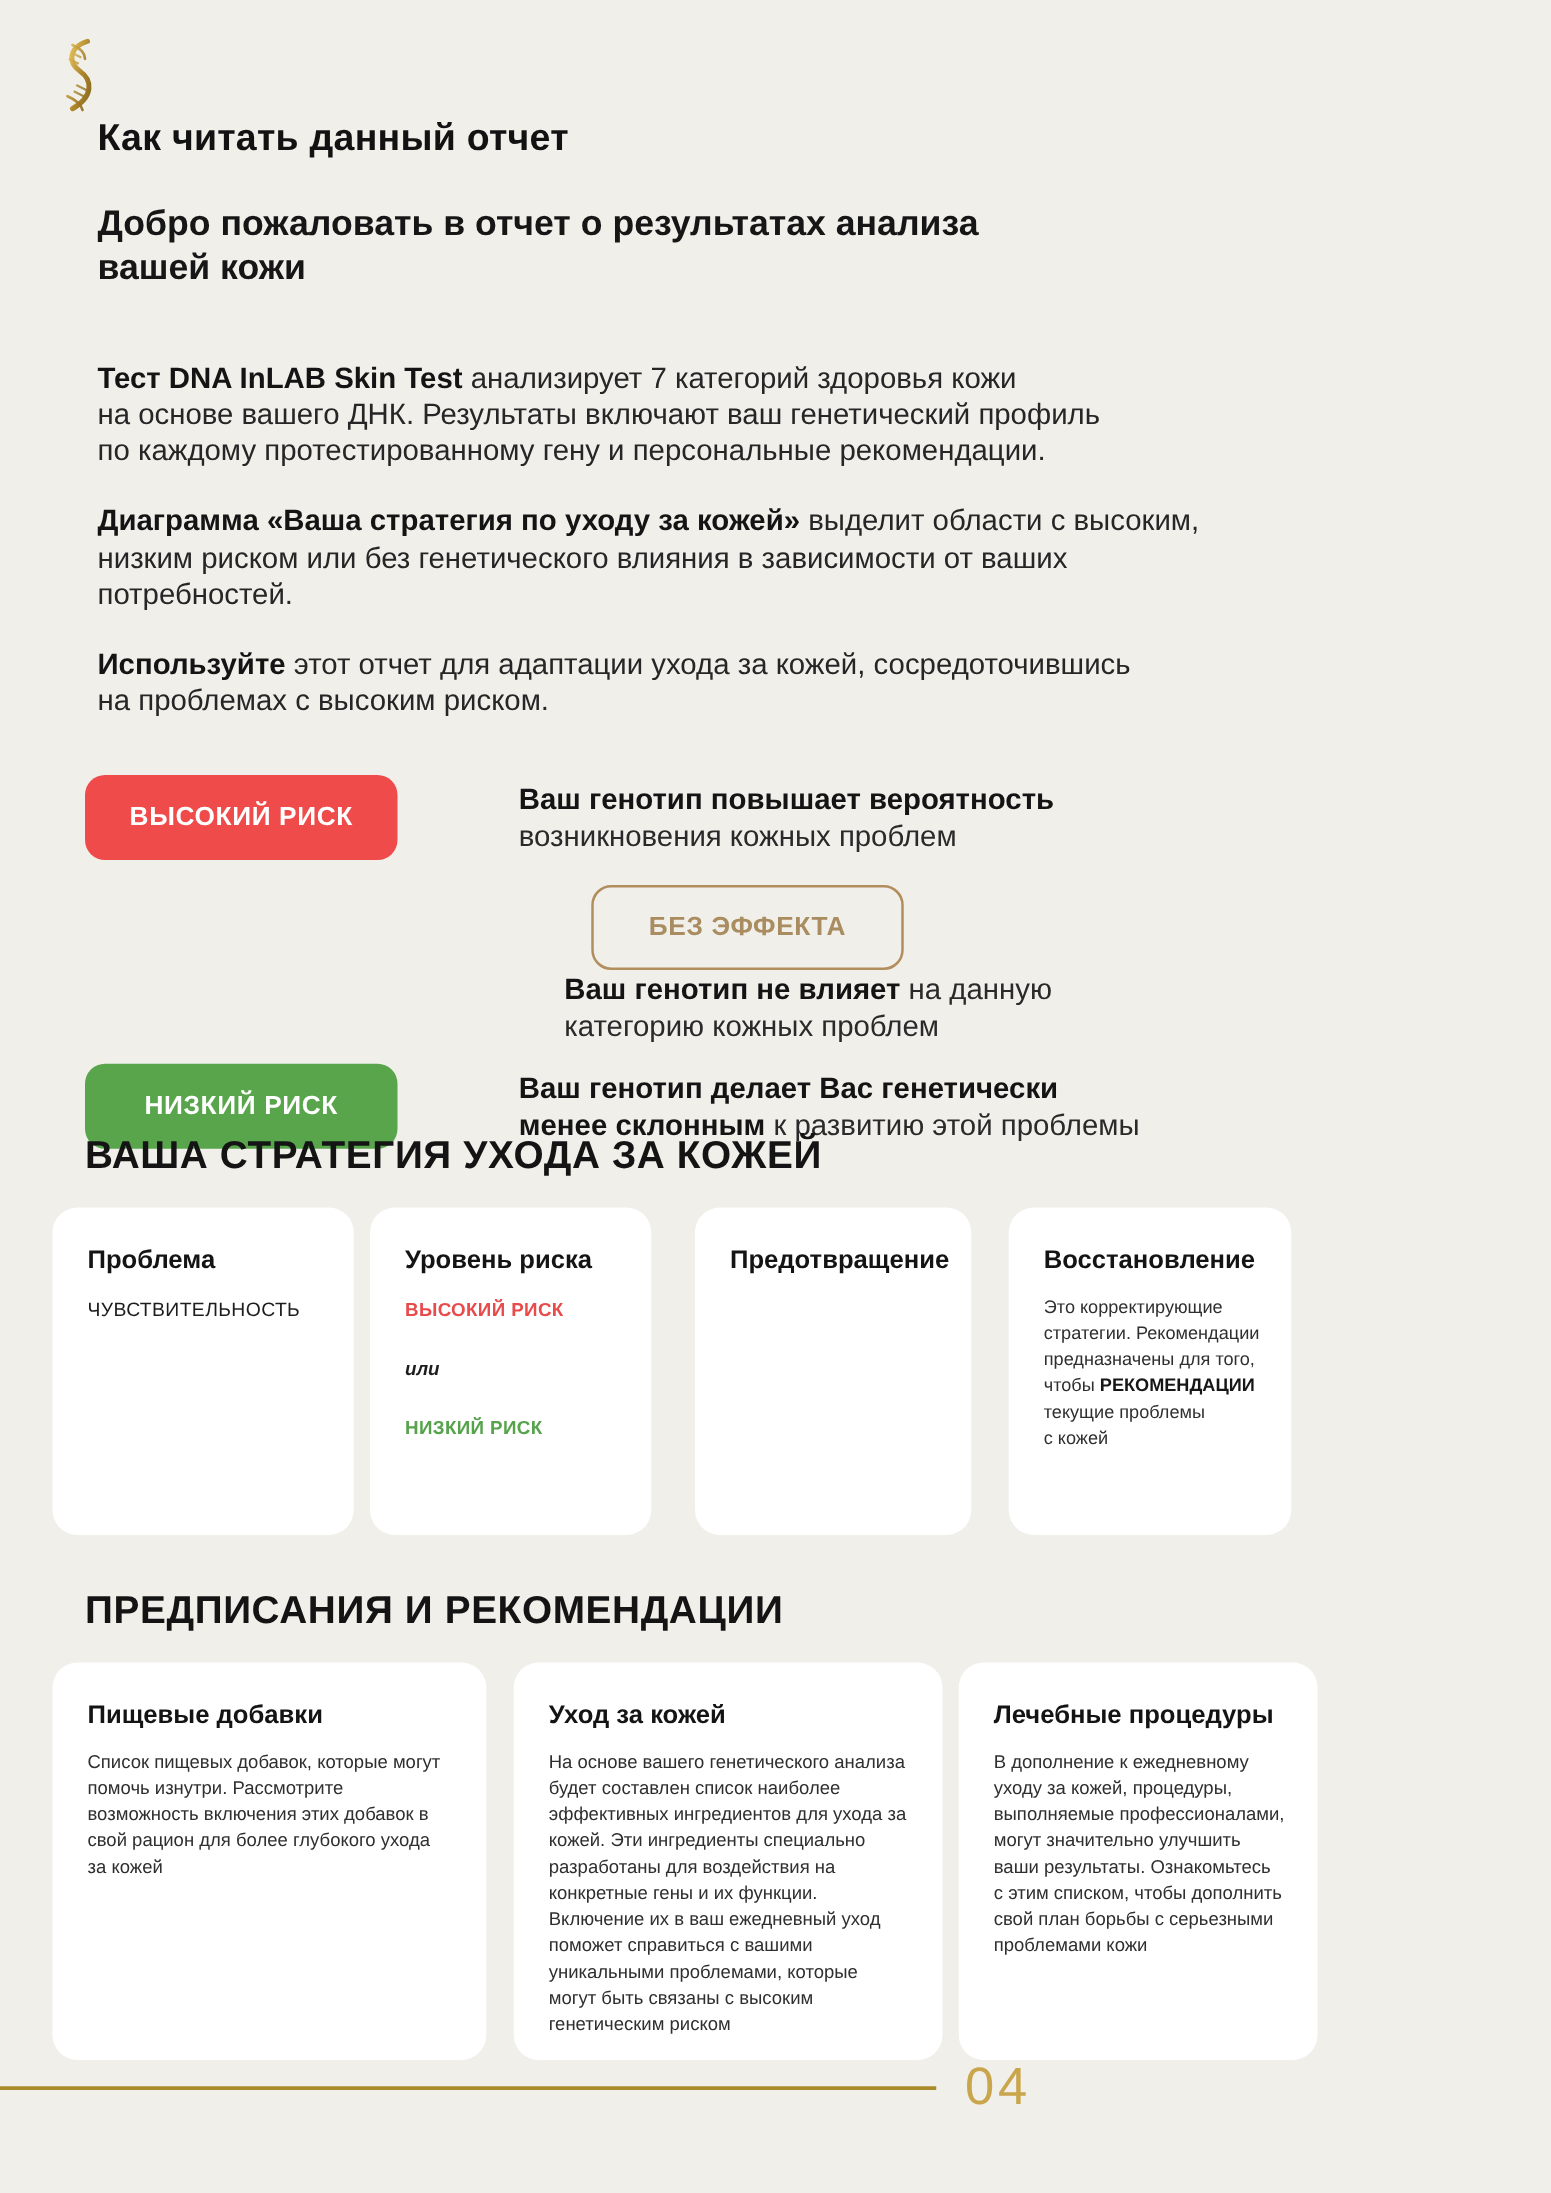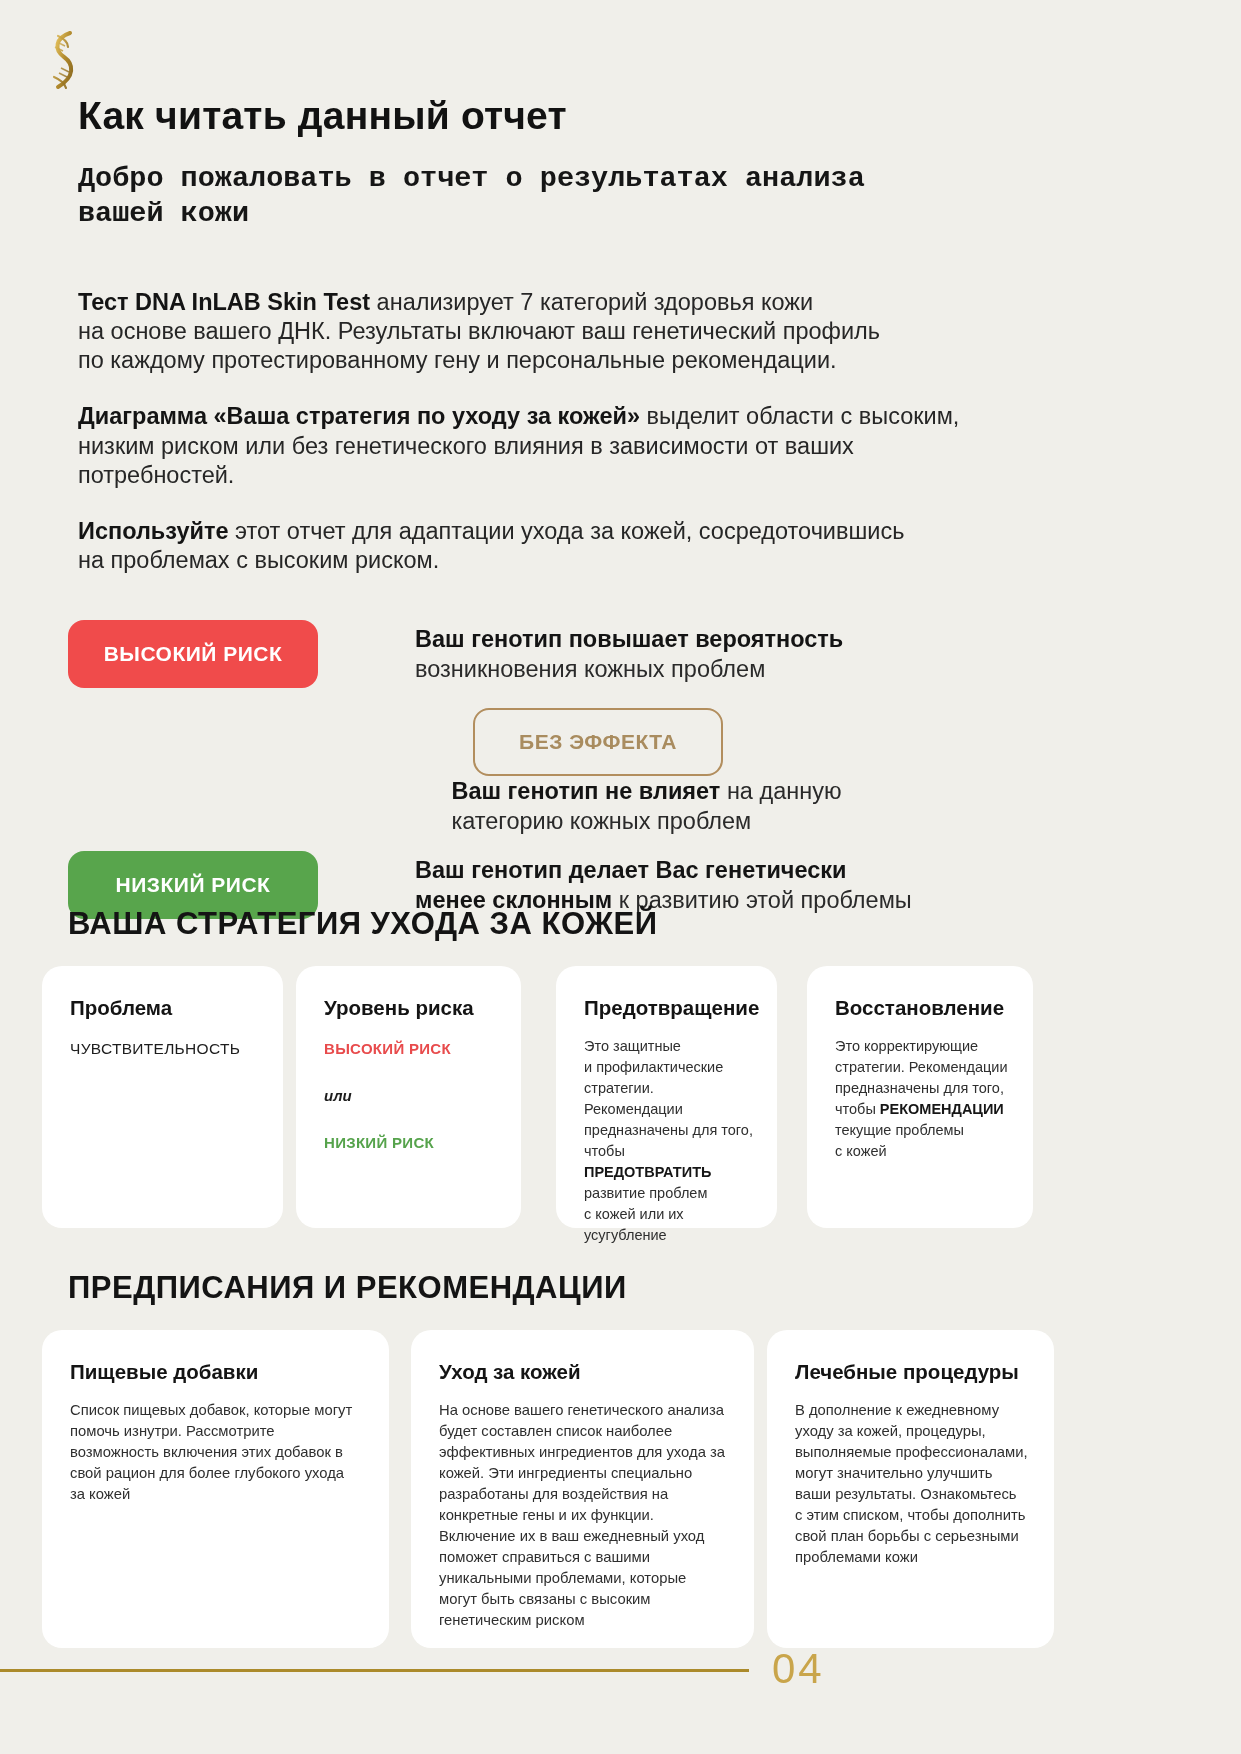--- a/index.html
+++ b/index.html
@@ -2,22 +2,22 @@
 <html lang="ru"><head>
 <meta charset="utf-8">
 <style>
   * { margin:0; padding:0; box-sizing:border-box; }
   html, body { background:#f0efea; }
   body { font-family:"Liberation Sans","DejaVu Sans",sans-serif; color:#1d1d1d; }
   .page { position:relative; width:1241px; height:1754px; background:#f0efea; overflow:hidden; margin:0 auto; }
 
   .logo { position:absolute; left:45px; top:30px; }
 
-  .title { position:absolute; left:78px; top:94px; font-size:39px; font-weight:800; letter-spacing:0.2px; color:#121212; }
-  .subtitle { position:absolute; left:78px; top:162px; font-size:28.5px; font-weight:700; line-height:1.22; color:#161616; white-space:pre-line;font-family:Liberation Mono, monospace; }
+  .title { position:absolute; left:78px; top:94px; font-size:30px; font-weight:800; letter-spacing:0.2px; color:#121212; }
+  .subtitle { position:absolute; left:78px; top:162px; font-size:28.5px; font-weight:700; line-height:1.22; color:#161616; white-space:pre-line; }
 
   .intro { position:absolute; left:78px; top:288px; width:960px; }
   .intro p { font-size:23.5px; line-height:1.24; color:#262626; margin-bottom:27px; white-space:pre-line; }
   .intro p b, .legend .desc b { font-weight:700; color:#141414; }
 
   .legend { position:absolute; left:68px; top:620px; width:1060px; }
   .legend-row { display:flex; align-items:center; }
   .legend-row.r1 { margin-bottom:20px; }
   .legend-row.r2 { margin-bottom:15px;flex-direction:column; }
   .badge { width:250px; height:68px; border-radius:16px; display:flex; align-items:center; justify-content:center;
@@ -119,21 +119,20 @@
       <div class="value">ЧУВСТВИТЕЛЬНОСТЬ</div>
     </div>
     <div class="card sc2">
       <h3>Уровень риска</h3>
       <div class="risk-high">ВЫСОКИЙ РИСК</div>
       <div class="risk-or">или</div>
       <div class="risk-low">НИЗКИЙ РИСК</div>
     </div>
     <div class="card sc3">
       <h3>Предотвращение</h3>
-      <div class="body"><span>Это защитные и&nbsp;профилактические стратегии. Рекомендации предназначены для того, чтобы </span><b>ПРЕДОТВРАТИТЬ</b><span> развитие проблем с&nbsp;кожей или их усугубление</span></div>
     </div>
     <div class="card sc4">
       <h3>Восстановление</h3>
       <div class="body"><span>Это корректирующие стратегии. Рекомендации предназначены для того, чтобы </span><b>РЕКОМЕНДАЦИИ</b><span> текущие проблемы с&nbsp;кожей</span></div>
     </div>
   </div>
 
   <div class="section-heading rx-heading">ПРЕДПИСАНИЯ И РЕКОМЕНДАЦИИ</div>
 
   <div class="cards rx-cards">

